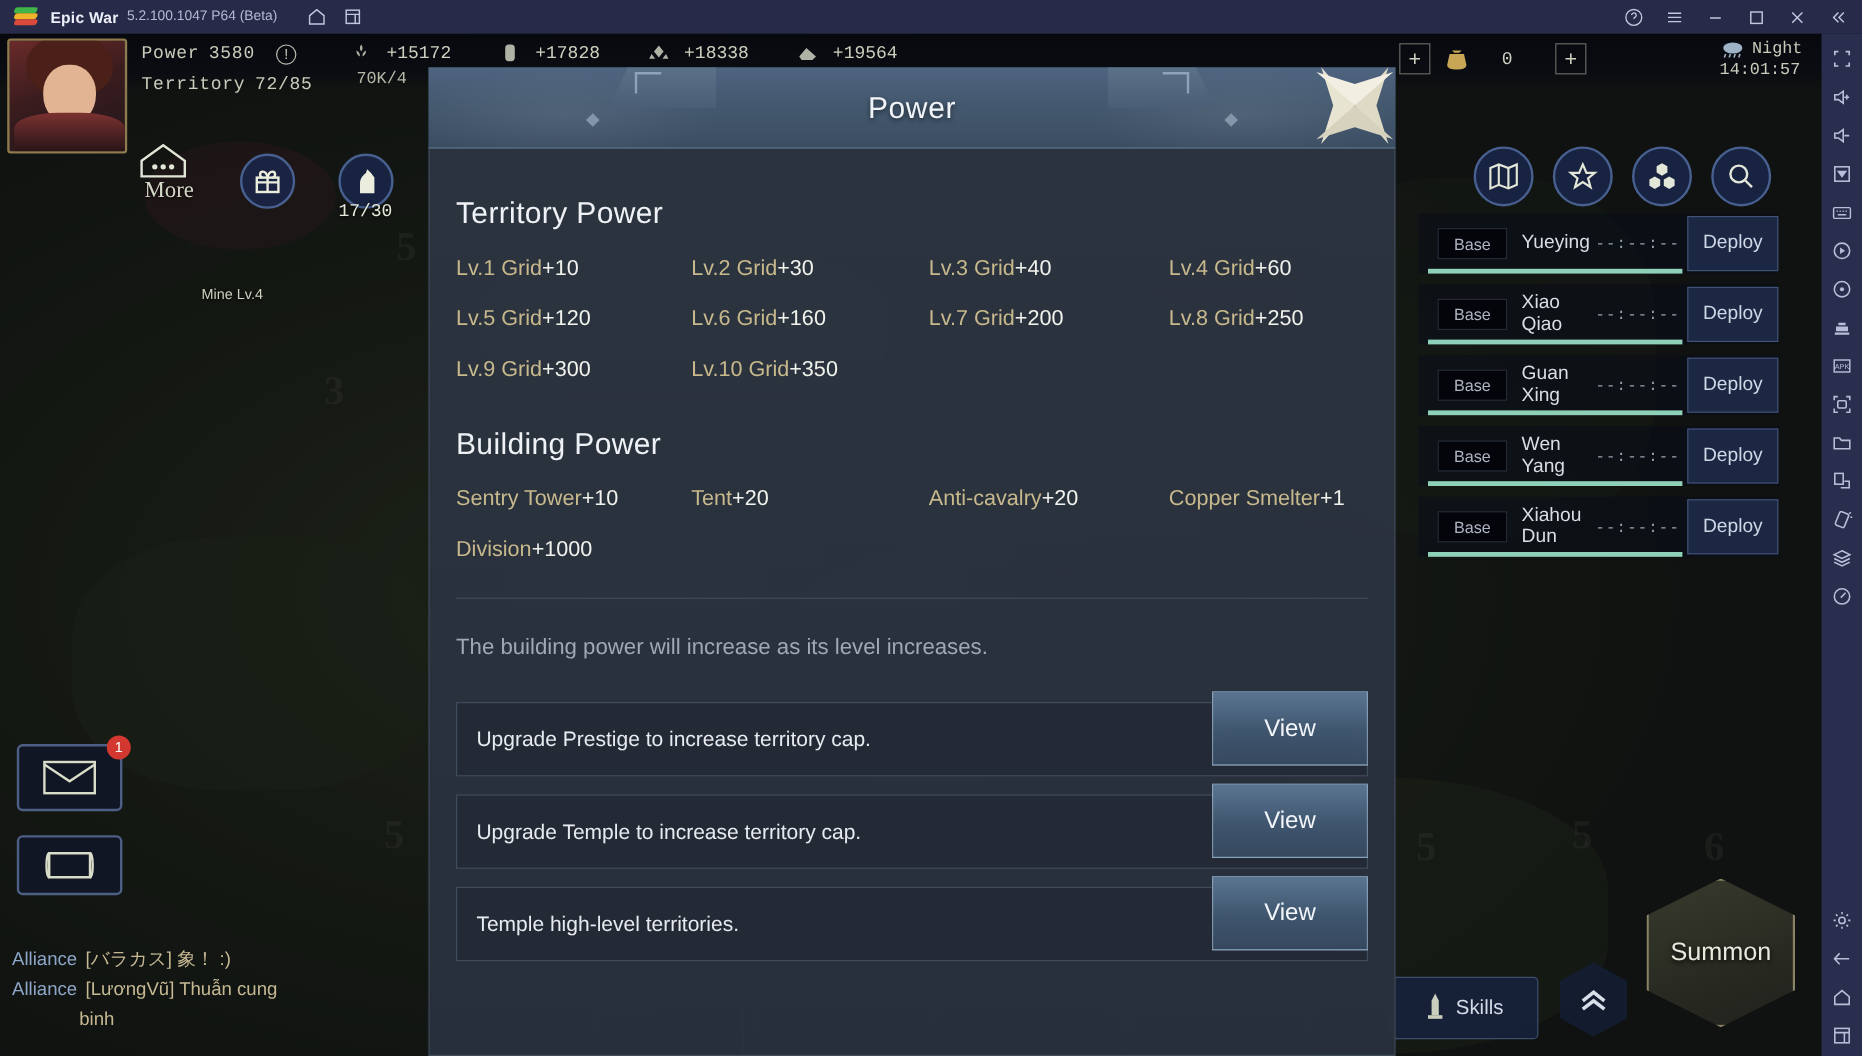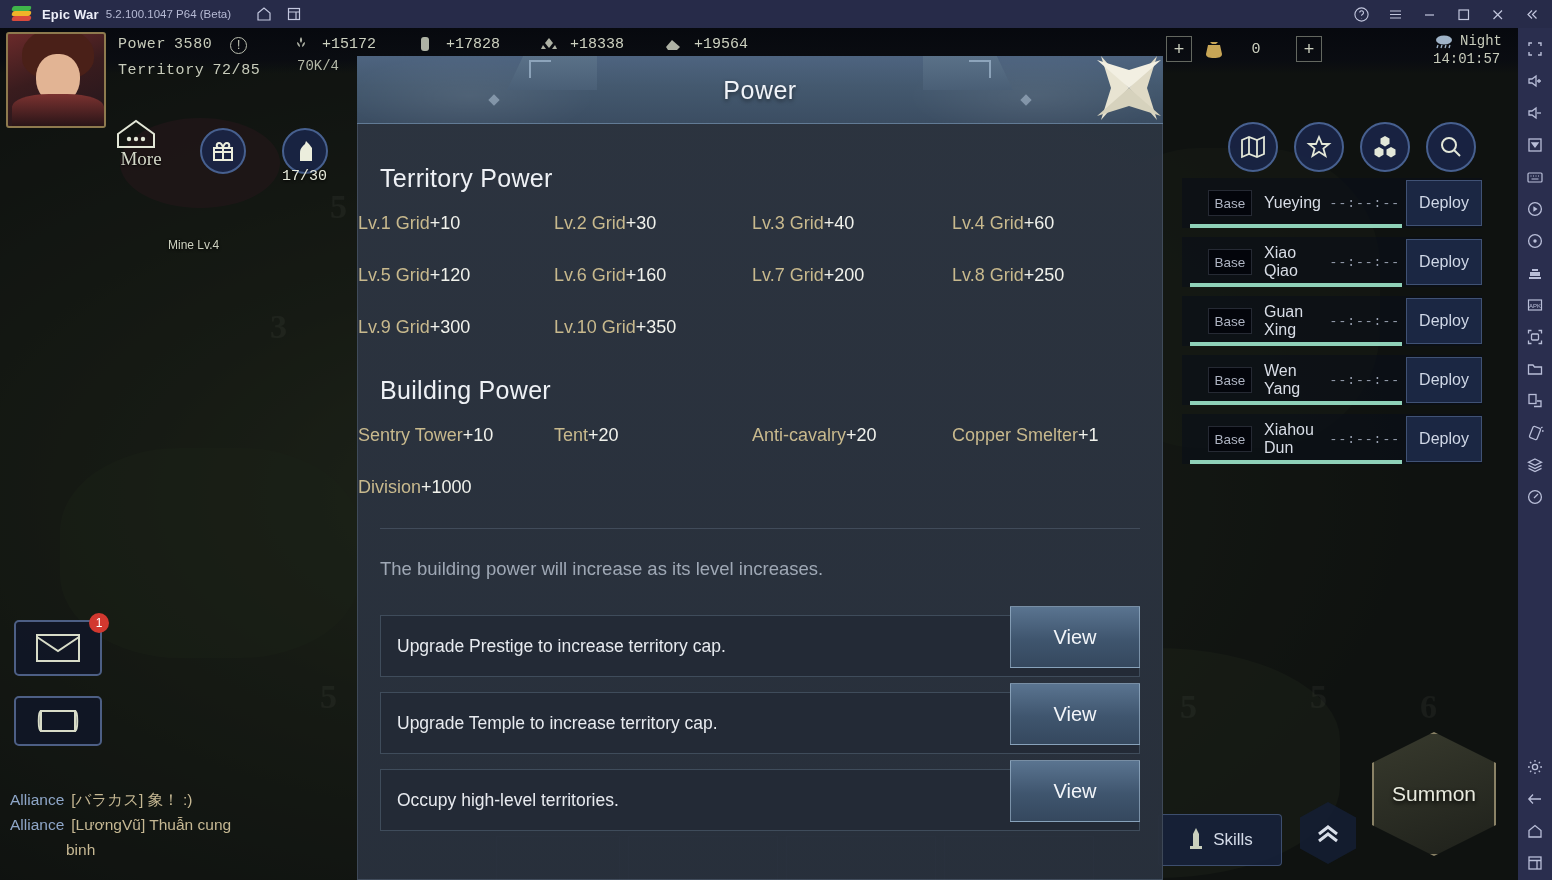--- a/index.html
+++ b/index.html
@@ -227,21 +227,21 @@
   .chat-cont { color: #c6b893; padding-left: 56px; }
 
   
   .hero-panel { position: absolute; top: 150px; right: 36px; width: 300px; z-index: 21; }
   .hero-row {
     position: relative; height: 50px; margin-bottom: 9px;
     background: rgba(10,14,24,.62);
     display: flex; align-items: center;
   }
   .hero-base {
-    width: 44px; height: 26px; margin-left: 26px;
+    width: 58px; height: 26px; margin-left: 16px;
     background: rgba(2,4,10,.9); border: 1px solid rgba(120,130,150,.3);
     color: #aeb4c2; font-size: 13.5px; display: flex; align-items: center; justify-content: center;
   }
   .hero-name { color: #d8dde6; font-size: 16px; margin-left: 12px; flex: 1; }
   .hero-timer { color: #9aa2b2; font-size: 13px; letter-spacing: 1px; margin-right: 6px; font-family: "Liberation Mono", monospace;}
   .hero-deploy {
     width: 76px; height: 46px; background: rgba(30,45,78,.82);
     border: 1px solid rgba(110,135,180,.45);
     color: #cfd7e6; font-size: 16px; display: flex; align-items: center; justify-content: center;
   }
@@ -333,21 +333,22 @@
     padding: 40px 0 0 0;
     overflow: hidden;
   }
   .sec-title {
     color: #eef1f5; font-size: 25px; font-weight: normal;
     margin: 0 0 20px 22px; letter-spacing: .3px;
   }
   .grid4 {
     display: grid;
     grid-template-columns: 196px 198px 200px 206px;
-    row-gap: 31px;
+    margin-left: 22px;
+    row-gap: 21px;
   }
   .pw-item { font-size: 18px; white-space: nowrap; }
   .pw-item .k { color: #c8b98d; }
   .pw-item .v { color: #f1f2ec; }
 
   .hr {
     height: 1px; background: rgba(150,170,195,.22);
     margin: 30px 22px 0 22px;
   }
   .note {
@@ -763,21 +764,21 @@
         <div class="action-list">
           <div class="action-row">
             <div class="action-text">Upgrade Prestige to increase territory cap.</div>
             <div class="view-btn">View</div>
           </div>
           <div class="action-row">
             <div class="action-text">Upgrade Temple to increase territory cap.</div>
             <div class="view-btn">View</div>
           </div>
           <div class="action-row">
-            <div class="action-text">Occupy high-level territories.</div>
+            <div class="action-text">Temple high-level territories.</div>
             <div class="view-btn">View</div>
           </div>
         </div>
       </div>
     </div>
   </div>
 
   <div class="sidebar">
     <div class="sb-btn">
       <svg width="18" height="18" viewBox="0 0 18 18" fill="none" stroke="currentColor" stroke-width="1.4">

